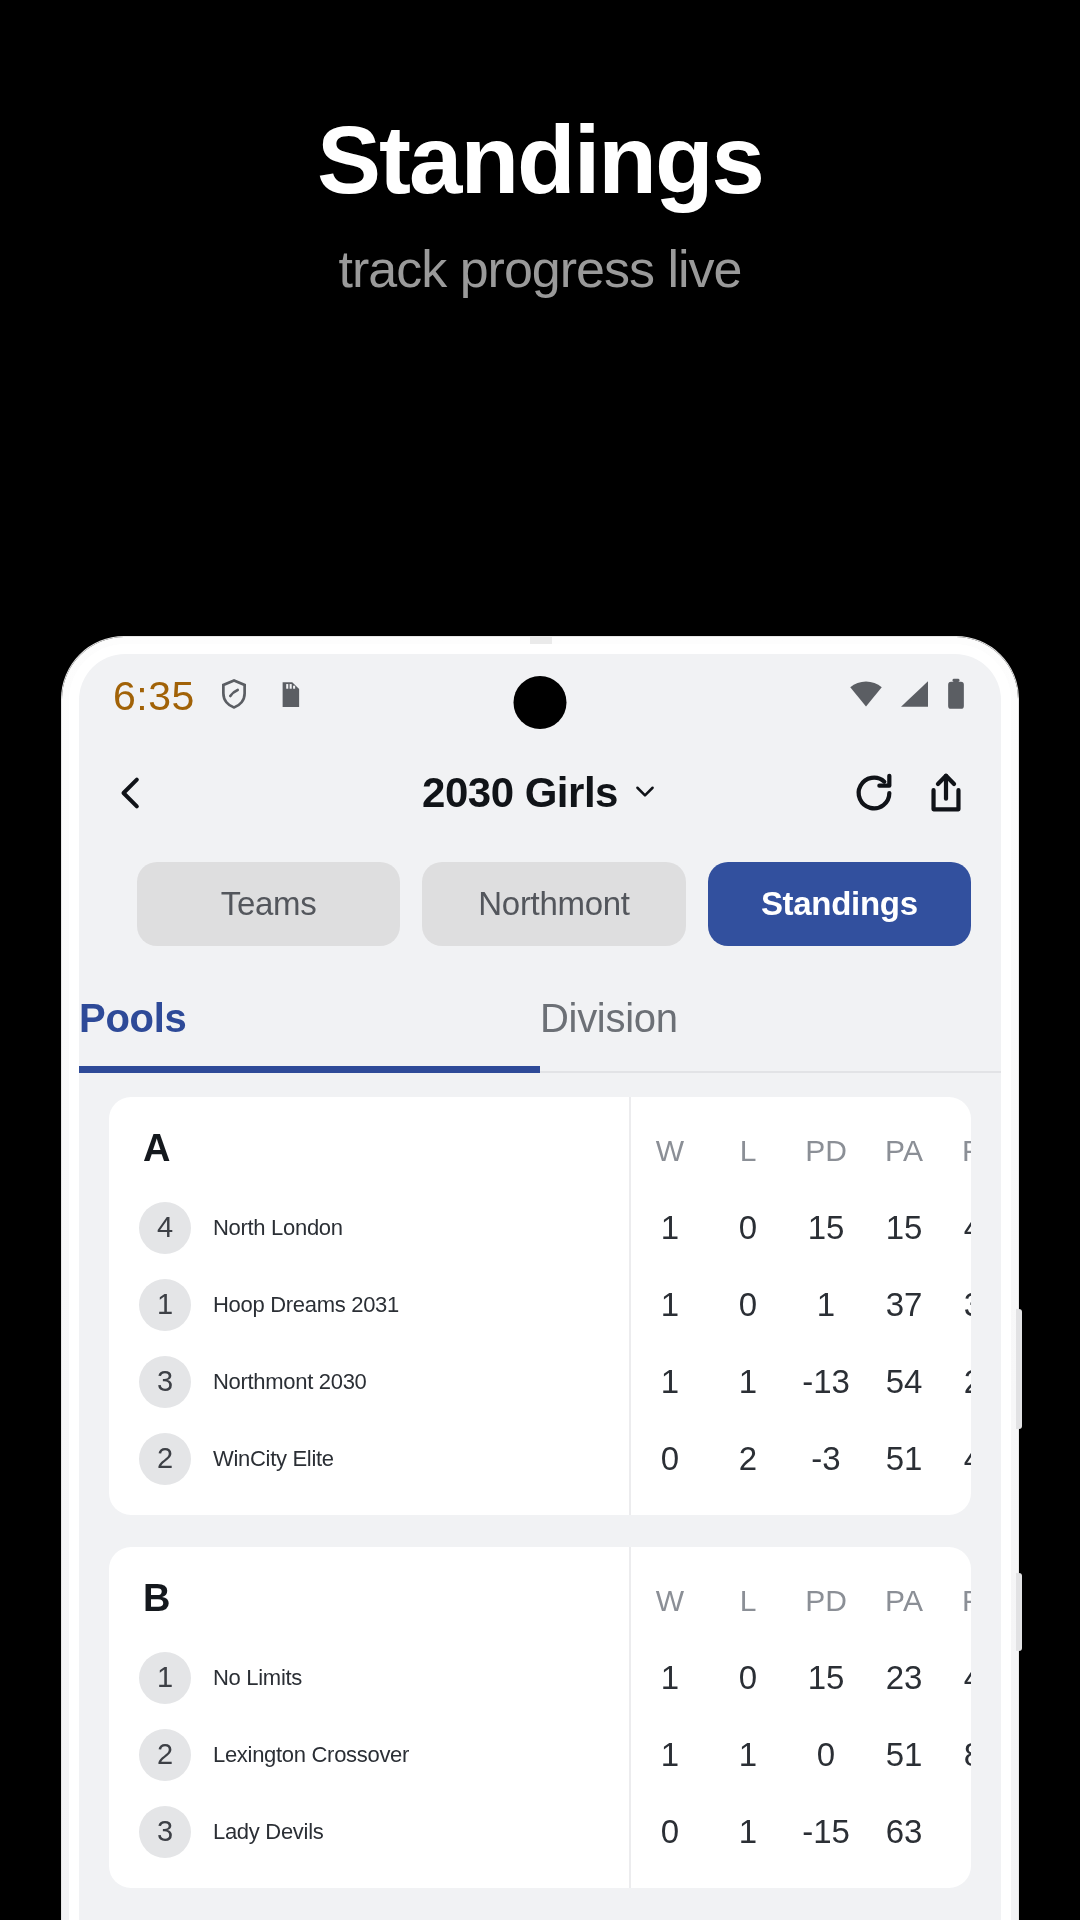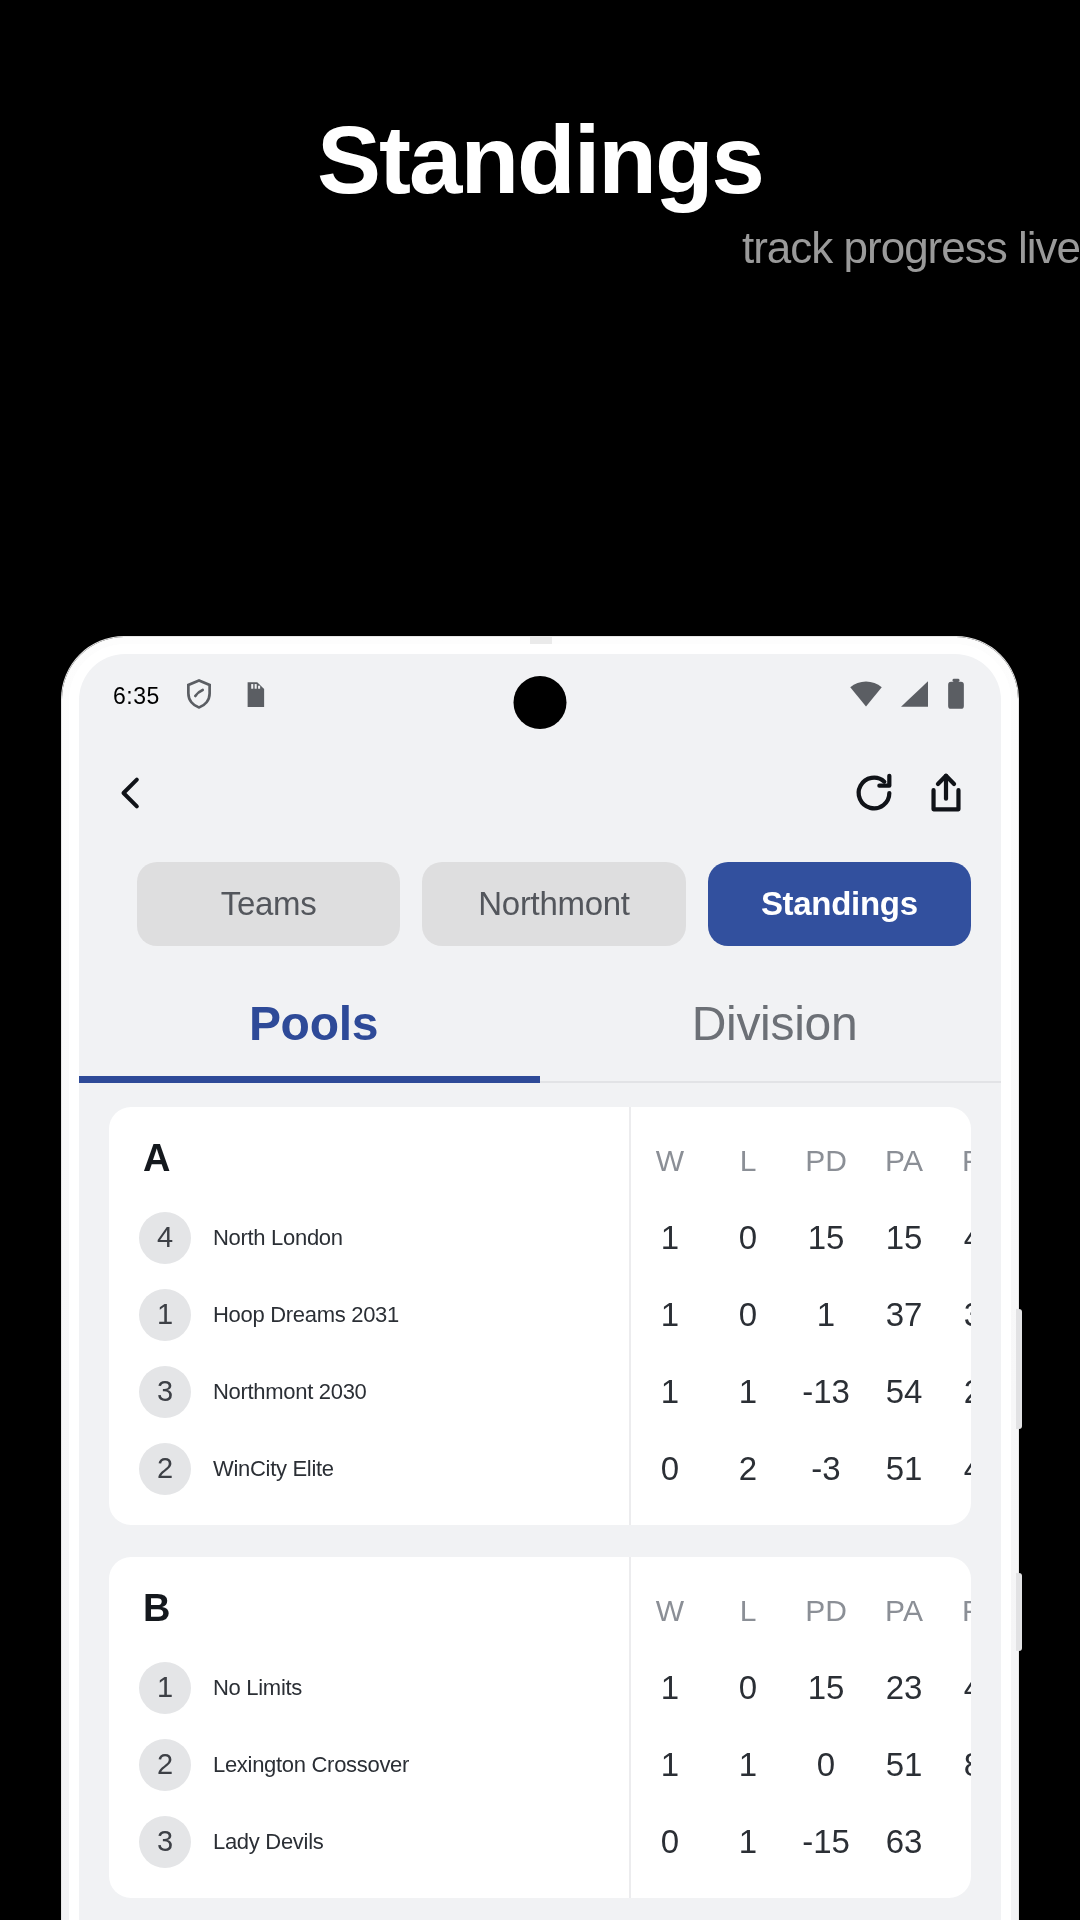--- a/index.html
+++ b/index.html
@@ -17,26 +17,25 @@
     padding-top: 110px;
   }
   .promo-title {
     font-size: 96px;
     font-weight: 700;
     color: #ffffff;
     letter-spacing: -2px;
     line-height: 1.05;
   }
   .promo-sub {
-    margin-top: 12px;
-    font-size: 44px;
+    margin-top: 28px;
+    font-size: 52px;
     font-weight: 400;
     color: #9a9a9a;
     letter-spacing: -1px;
-    text-align: right;
   }
 
   
   .phone {
     position: absolute;
     left: 62px;
     top: 637px;
     width: 956px;
     height: 1400px;
     background: linear-gradient(180deg, #fdfdfd 0%, #f2f2f4 100%);
@@ -81,21 +80,21 @@
   
   .statusbar {
     height: 84px;
     display: flex;
     align-items: center;
     justify-content: space-between;
     padding: 0 34px;
     position: relative;
   }
   .sb-left { display: flex; align-items: center; gap: 22px; }
-  .sb-time { font-size: 23px; color: #000000; font-weight: 400; letter-spacing: .5px; }
+  .sb-time { font-size: 41px; color: #a16207; font-weight: 400; letter-spacing: .5px; }
   .sb-right { display: flex; align-items: center; gap: 14px; }
   .punchhole {
     position: absolute;
     left: 50%;
     top: 22px;
     transform: translateX(-50%);
     width: 53px; height: 53px;
     background: #000;
     border-radius: 50%;
   }
@@ -160,23 +159,22 @@
 
   
   .subtabs {
     display: flex;
     position: relative;
     border-bottom: 2px solid #e2e3e6;
     background: #f1f2f4;
   }
   .subtab {
     flex: 1;
-    text-align: center;
-    padding: 26px 0 30px 8px;
-    font-size: 48px;
+    padding: 26px 0 30px 0;
+    font-size: 40px;
     color: #6c7076;
     letter-spacing: -.3px;
   }
   .subtab.active { color: #2e4a98; font-weight: 700; }
   .subtab-underline {
     position: absolute;
     bottom: -2px; left: 0;
     width: 50%; height: 7px;
     background: #2e4a98;
   }
@@ -316,20 +314,28 @@
       </div>
     </div>
 
     <div class="appbar">
       <div class="icon-btn">
         <svg width="40" height="44" viewBox="0 0 24 24" fill="none" stroke="#101318" stroke-width="2.4" stroke-linecap="round" stroke-linejoin="round">
           <polyline points="15.5,4 7.5,12 15.5,20"></polyline>
         </svg>
       </div>
 
+      <div class="appbar-title">
+        <span class="txt">2030 Girls</span>
+        <span>
+          <svg width="26" height="26" viewBox="0 0 24 24" fill="none" stroke="#101318" stroke-width="2.3" stroke-linecap="round" stroke-linejoin="round">
+            <polyline points="5,9 12,16 19,9"></polyline>
+          </svg>
+        </span>
+      </div>
 
       <div class="appbar-actions">
         <div class="icon-btn">
           <svg width="46" height="46" viewBox="0 0 24 24" fill="none" stroke="#101318" stroke-width="2.2" stroke-linecap="round">
             <path d="M20 12a8 8 0 1 1-2.6-5.9"></path>
             <polyline points="20,3 20,8.2 14.8,8.2" stroke-linejoin="round"></polyline>
           </svg>
         </div>
         <div class="icon-btn">
           <svg width="46" height="46" viewBox="0 0 24 24" fill="none" stroke="#101318" stroke-width="2.2" stroke-linecap="round" stroke-linejoin="round">

